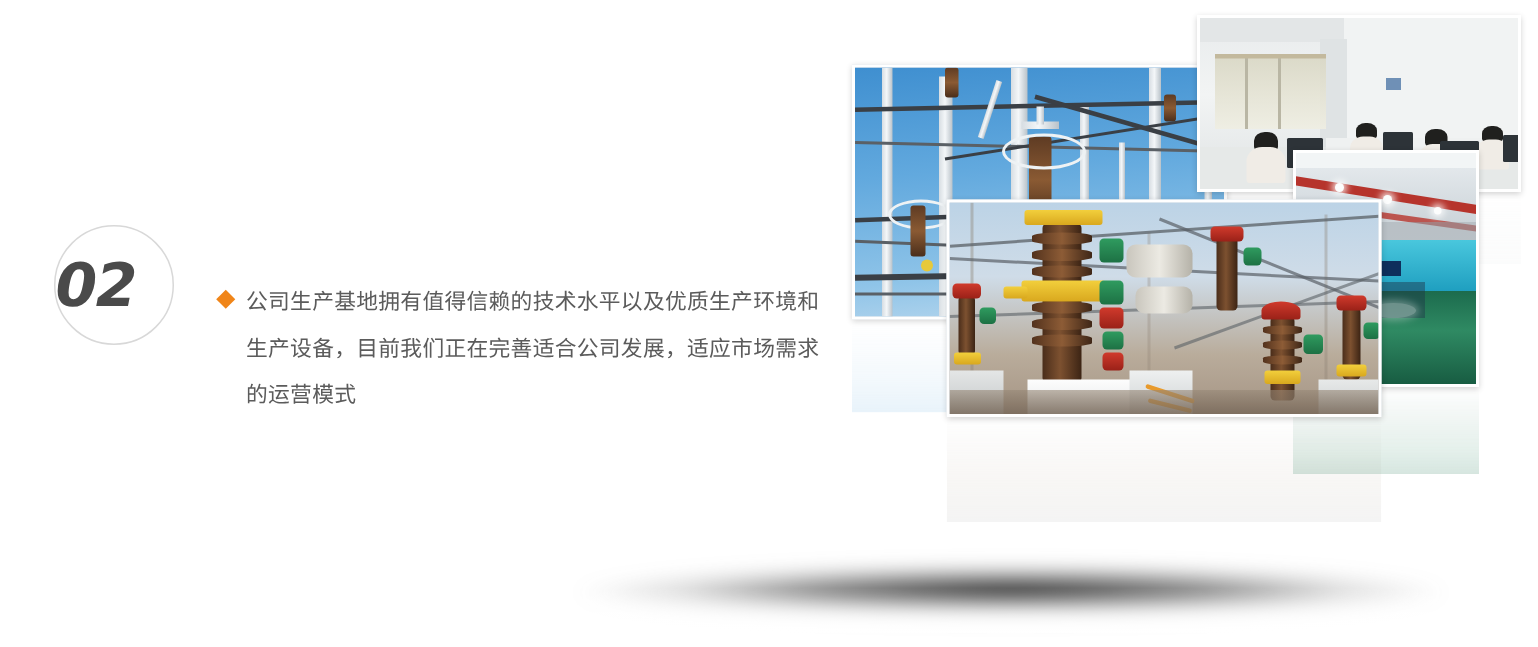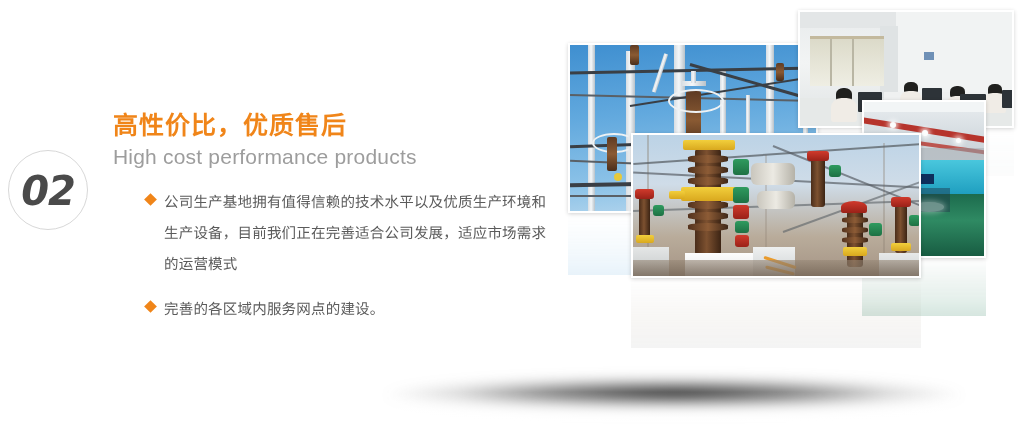--- a/index.html
+++ b/index.html
@@ -12,26 +12,26 @@
     position:relative;
     width:1025px;
     height:431px;
     background:#ffffff;
     overflow:hidden;
   }
 
   
   #badge{
     position:absolute;
-    left:8px; top:150px;
+    left:36px; top:150px;
     width:80px; height:80px;
     border:1px solid #d8d8d8;
     border-radius:50%;
     box-sizing:border-box;
-    display:flex;align-items:center;justify-content:center;
+    display:flex;align-items:center;justify-content:flex-start;
   }
   #badge .num{
     font-family:"DejaVu Sans","Liberation Sans",sans-serif;
     font-size:40px;
     font-weight:700;
     font-style:italic;
     color:#4a4a4a;
     letter-spacing:-1px;
     line-height:1;
     transform:translateY(1px);
@@ -375,29 +375,21 @@
     </div>
   </div>
 
   <div id="ground-shadow"></div>
   <div id="ground-fade"></div>
 
   <div id="badge">
     <span class="num">02</span>
   </div>
 
-  <div id="heading-block">
-    <h1 id="title-cn">高性价比，优质售后</h1>
-    <h2 id="title-en">High cost performance products</h2>
-  </div>
 
   <div id="bullets">
     <div class="bullet">
       <span class="diamond"></span>
       <span class="btext">公司生产基地拥有值得信赖的技术水平以及优质生产环境和生产设备，目前我们正在完善适合公司发展，适应市场需求的运营模式</span>
     </div>
-    <div class="bullet">
-      <span class="diamond"></span>
-      <span class="btext">完善的各区域内服务网点的建设。</span>
-    </div>
   </div>
 
 </div>
 
 </body></html>

